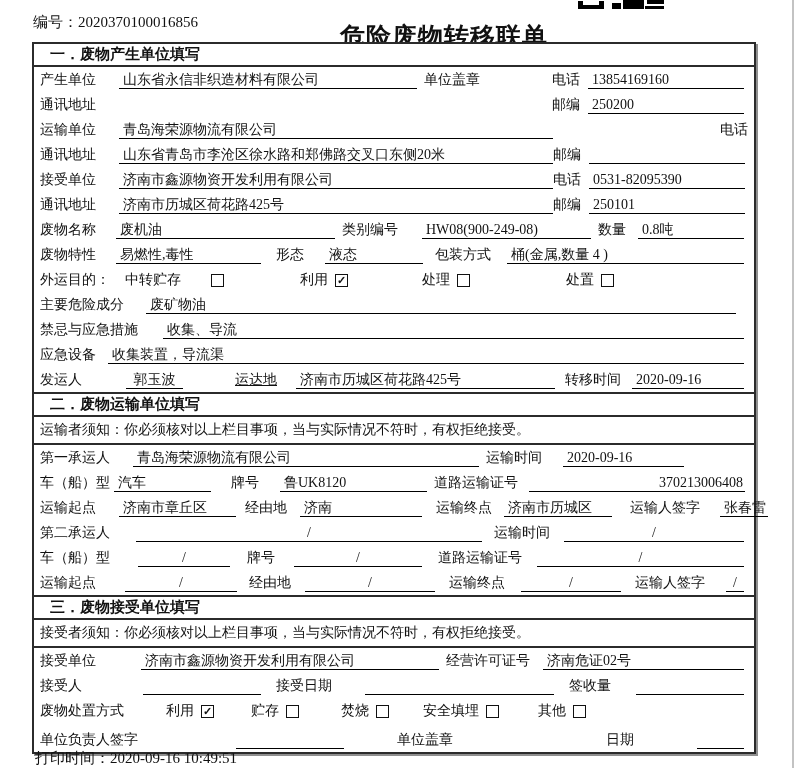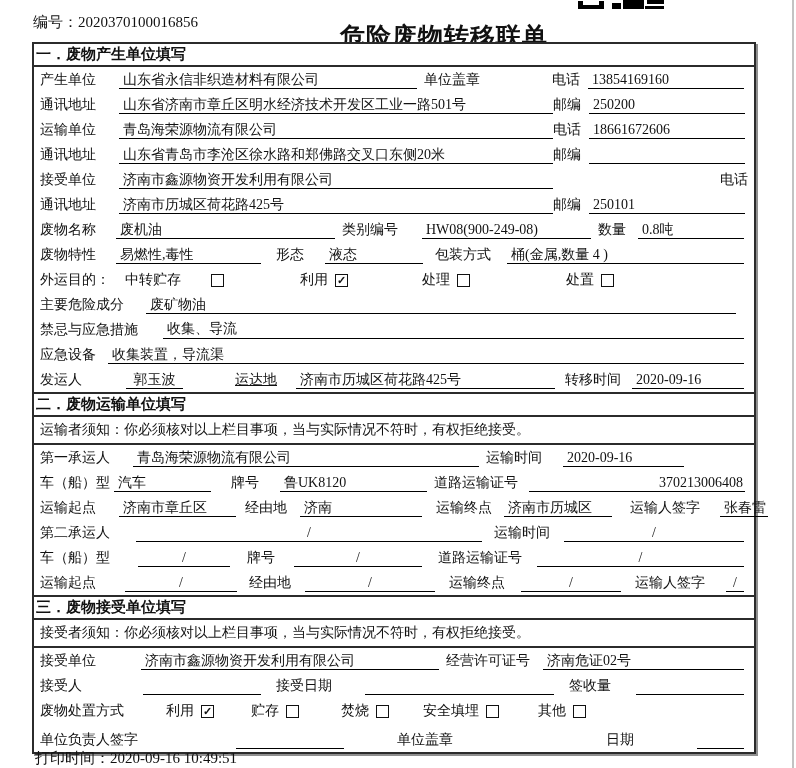--- a/index.html
+++ b/index.html
@@ -14,21 +14,21 @@
   .qr div{position:absolute;background:#000;}
   
   .serial{position:absolute;left:33px;top:13px;font-size:15px;white-space:nowrap;}
   .title{position:absolute;left:444px;top:20px;transform:translateX(-50%);margin:0;
          font-size:25px;font-weight:bold;white-space:nowrap;letter-spacing:1px;}
   
   .form{
     position:absolute;left:32px;top:42px;width:724px;box-sizing:border-box;
     border:2px solid #2b2b2b;box-shadow:2px 2px 0 #8f8f8f;background:#fff;
   }
-  .sec-h{height:21px;line-height:21px;padding:0 2px;font-size:15px;font-weight:bold;
+  .sec-h{height:21px;line-height:21px;padding:0 16px;font-size:15px;font-weight:bold;
          border-bottom:2px solid #2b2b2b;white-space:nowrap;}
   .sec-h.mid{border-top:2px solid #2b2b2b;}
   .row{height:25px;display:flex;align-items:flex-end;padding:0 6px 3px 6px;
        font-size:14px;white-space:nowrap;box-sizing:border-box;}
   .row-c{align-items:center;padding-bottom:0;}
   .row-tall{height:29px;gap:36px;}
   .notice{height:28px;display:flex;align-items:center;padding:0 6px;font-size:14px;
           border-bottom:2px solid #2b2b2b;white-space:nowrap;box-sizing:border-box;}
   .lbl{flex:0 0 auto;}
   .u{flex:0 0 auto;border-bottom:1px solid #000;line-height:17px;padding:0 2px 0 4px;
@@ -71,43 +71,42 @@
     <div class="row">
       <span class="lbl">产生单位</span>
       <span class="u" style="width:292px;margin-left:23px;">山东省永信非织造材料有限公司</span>
       <span class="lbl" style="margin-left:7px;">单位盖章</span>
       <span class="lbl rcol">电话</span>
       <span class="u2">13854169160</span>
     </div>
 
     <div class="row">
       <span class="lbl">通讯地址</span>
-      <span class="u" style="width:428px;margin-left:23px;">山东省济南市章丘区明水经济技术开发区工业一路501号</span>
       <span class="lbl rcol">邮编</span>
       <span class="u2">250200</span>
     </div>
 
     <div class="row">
       <span class="lbl">运输单位</span>
       <span class="u" style="width:428px;margin-left:23px;">青岛海荣源物流有限公司</span>
       <span class="lbl rcol">电话</span>
-      <span class="u2">18661672606</span>
     </div>
 
     <div class="row">
       <span class="lbl">通讯地址</span>
       <span class="u" style="width:428px;margin-left:23px;">山东省青岛市李沧区徐水路和郑佛路交叉口东侧20米</span>
       <span class="lbl rcol">邮编</span>
       <span class="u2"></span>
     </div>
 
     <div class="row">
       <span class="lbl">接受单位</span>
       <span class="u" style="width:428px;margin-left:23px;">济南市鑫源物资开发利用有限公司</span>
       <span class="lbl rcol">电话</span>
+      <span class="u2">0531-82095390</span>
     </div>
 
     <div class="row">
       <span class="lbl">通讯地址</span>
       <span class="u" style="width:428px;margin-left:23px;">济南市历城区荷花路425号</span>
       <span class="lbl rcol">邮编</span>
       <span class="u2">250101</span>
     </div>
 
     <div class="row">
@@ -156,21 +155,21 @@
       </span>
     </div>
 
     <div class="row">
       <span class="lbl">主要危险成分</span>
       <span class="u fill" style="margin-left:22px;margin-right:12px;">废矿物油</span>
     </div>
 
     <div class="row">
       <span class="lbl">禁忌与应急措施</span>
-      <span class="u fill" style="margin-left:25px;margin-right:4px;font-family:Liberation Mono, monospace;">收集、导流</span>
+      <span class="u fill" style="margin-left:25px;margin-right:4px;">收集、导流</span>
     </div>
 
     <div class="row">
       <span class="lbl">应急设备</span>
       <span class="u fill" style="margin-left:12px;margin-right:4px;">收集装置，导流渠</span>
     </div>
 
     <div class="row">
       <span class="lbl">发运人</span>
       <span class="u ctr" style="width:57px;margin-left:44px;">郭玉波</span>

